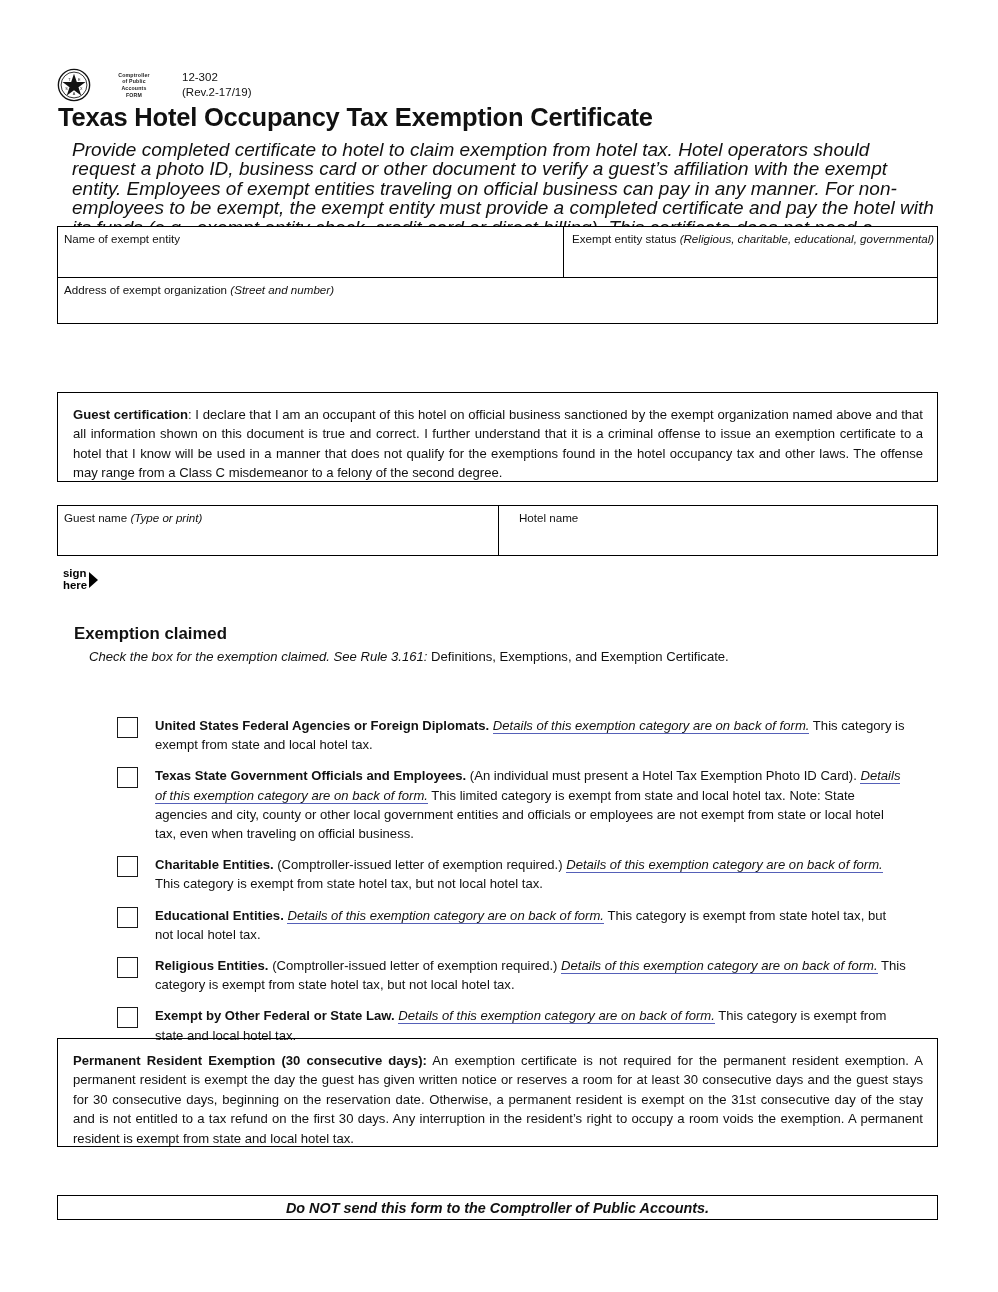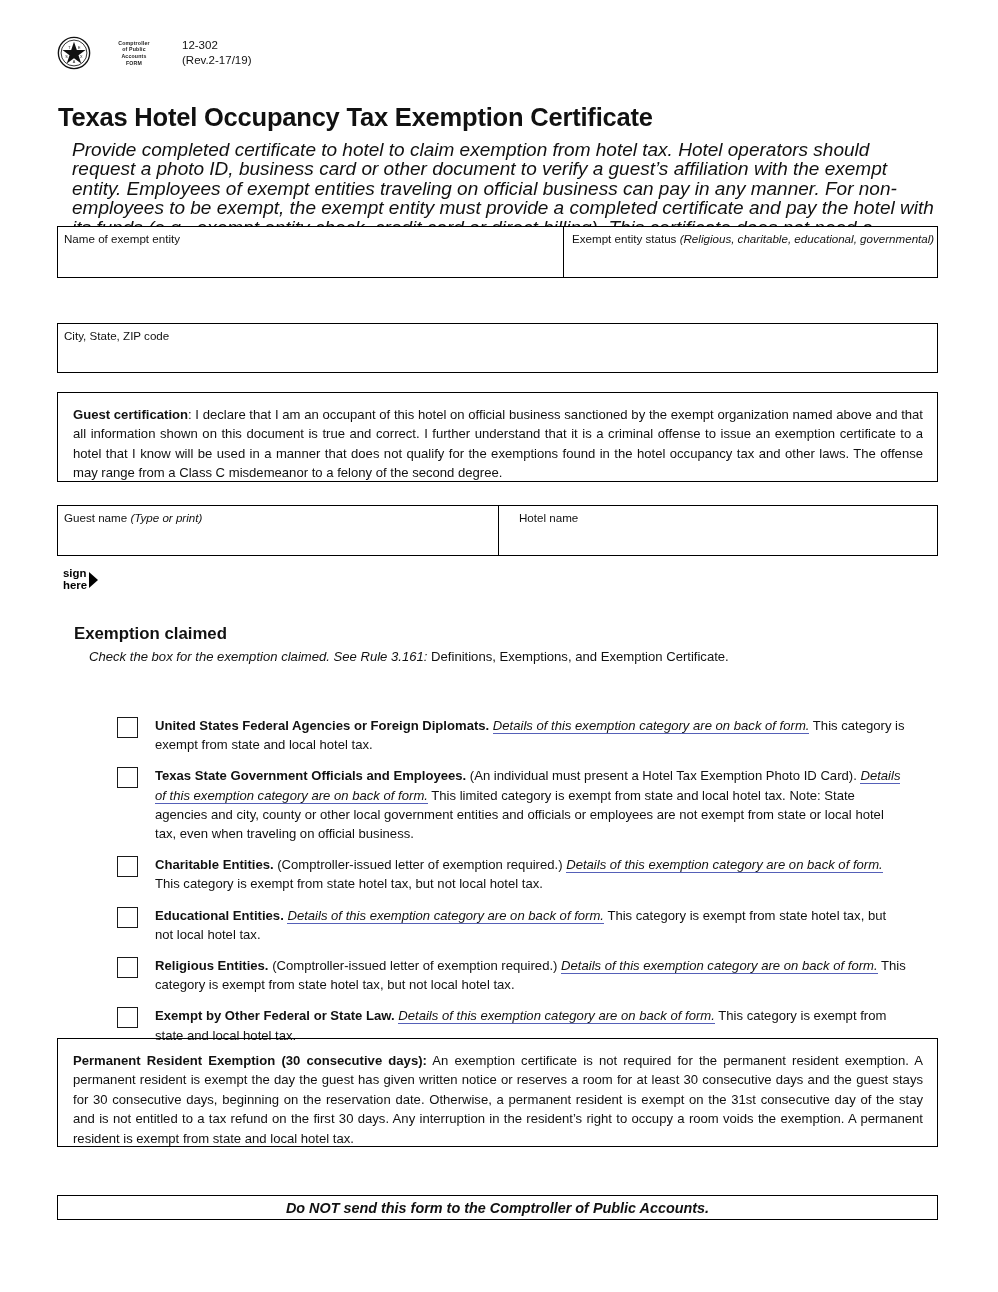--- a/index.html
+++ b/index.html
@@ -16,21 +16,21 @@
     width: 998px;
     height: 1292px;
     background: #ffffff;
     overflow: hidden;
   }
 
   
   .header-row {
     position: absolute;
     left: 57px;
-    top: 36px;
+    top: 68px;
     display: flex;
     align-items: center;
     gap: 25px;
   }
   .seal {
     width: 34px;
     height: 34px;
     flex: 0 0 auto;
   }
   .agency-block {
@@ -281,22 +281,24 @@
   <div class="doc-title">Texas Hotel Occupancy Tax Exemption Certificate</div>
   <div class="intro">Provide completed certificate to hotel to claim exemption from hotel tax. Hotel operators should request a photo ID, business card or other document to verify a guest’s affiliation with the exempt entity. Employees of exempt entities traveling on official business can pay in any manner. For non-employees to be exempt, the exempt entity must provide a completed certificate and pay the hotel with its funds (e.g., exempt entity check, credit card or direct billing). This certificate does not need a number to be valid.</div>
 
   <div class="box" style="left:57px; top:226px; width:881px; height:52px;">
     <div class="vdiv" style="left:505px;"></div>
     <div class="cell-label">Name of exempt entity</div>
     <div class="cell-label" style="position:absolute; left:505px; top:0; padding-left:9px;">
       <span>Exempt entity status </span><i>(Religious, charitable, educational, governmental)</i>
     </div>
   </div>
-  <div class="box" style="left:57px; top:323px; width:881px; height:50px;">
-    <div class="cell-label">City, State, ZIP code</div>
+  <div class="box" style="left:57px; top:277px; width:881px; height:47px;">
+    <div class="cell-label">
+      <span>Address of exempt organization </span><i>(Street and number)</i>
+    </div>
   </div>
 
   <div class="cert-box">
     <div class="cert-text">
       <b>Guest certification</b><span>:  I declare that I am an occupant of this hotel on official business sanctioned by the exempt organization named above and that all information shown on this document is true and correct. I further understand that it is a criminal offense to issue an exemption certificate to a hotel that I know will be used in a manner that does not qualify for the exemptions found in the hotel occupancy tax and other laws. The offense may range from a Class C misdemeanor to a felony of the second degree.</span>
     </div>
   </div>
 
   <div class="box" style="left:57px; top:505px; width:881px; height:51px;">
     <div class="vdiv" style="left:440px;"></div>

